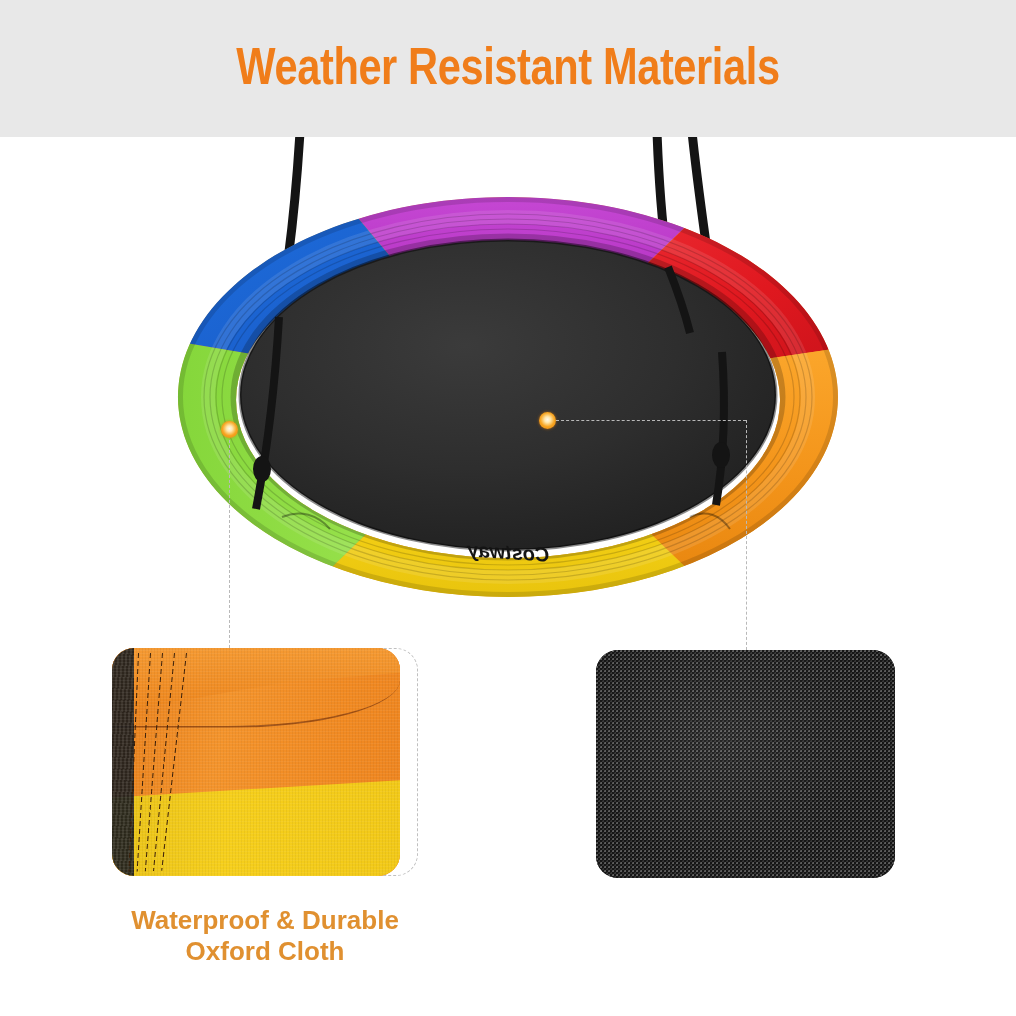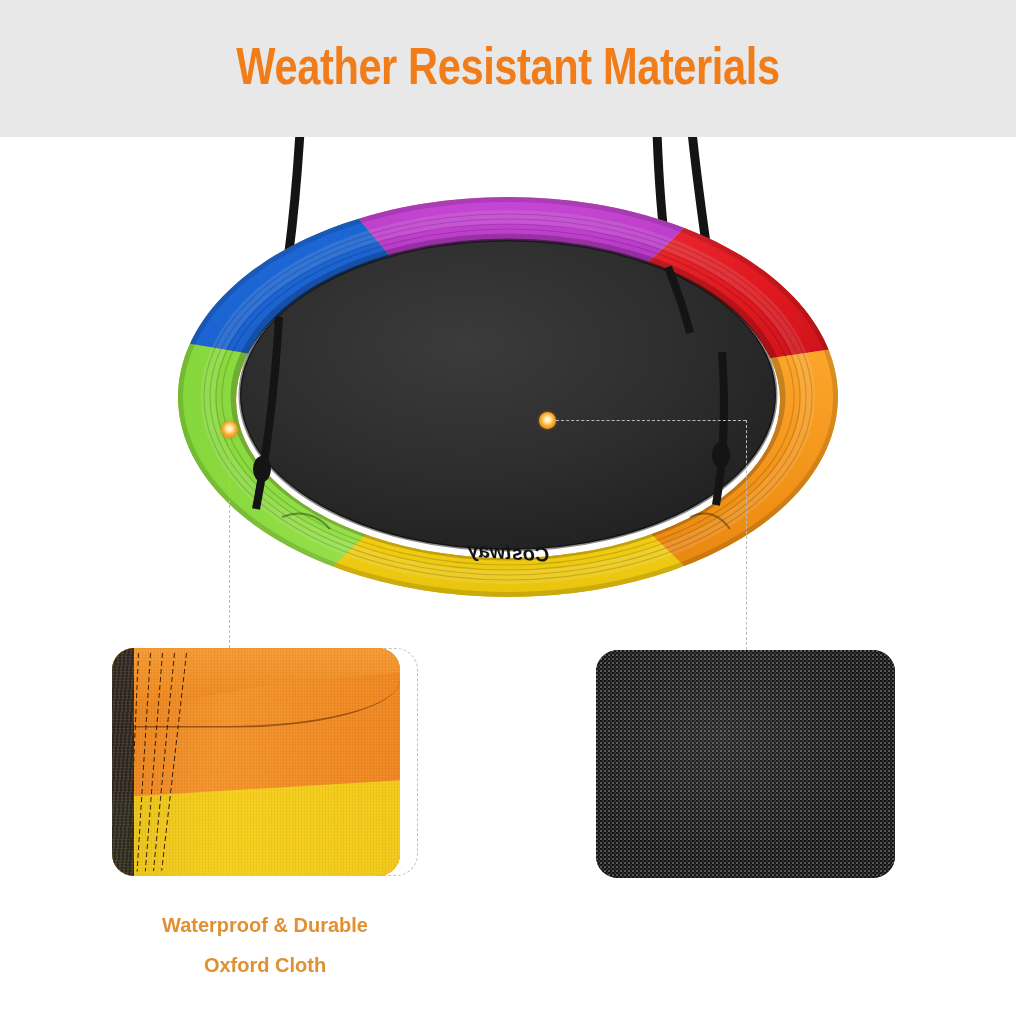--- a/index.html
+++ b/index.html
@@ -175,22 +175,22 @@
     background: radial-gradient(ellipse at 42% 38%, rgba(255,255,255,0.07) 0%, rgba(255,255,255,0.0) 62%);
   }
 
   
   .caption {
     position: absolute;
     text-align: center;
     color: #E09030;
     font-family: "Liberation Sans", sans-serif;
     font-weight: bold;
-    font-size: 20px;
-    line-height: 40px;
+    font-size: 26px;
+    line-height: 31px;
     white-space: pre-line;
   }
   #caption-left  { left: 95px;  top: 905px; width: 340px; }
   #caption-right { left: 580px; top: 913px; width: 340px; }
 </style>
 </head>
 <body>
 
 <div id="page">
 

